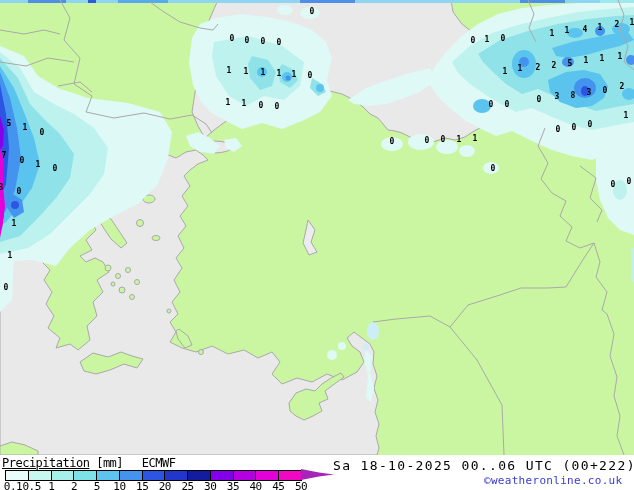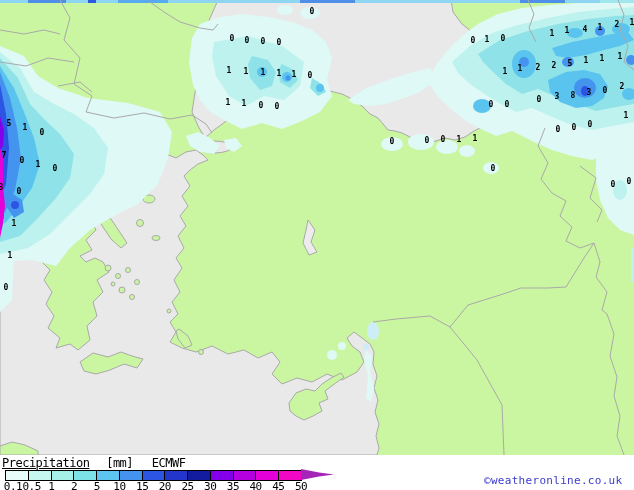--- a/index.html
+++ b/index.html
@@ -4,21 +4,21 @@
 <style>
   html,body{margin:0;padding:0;background:#fff;}
   body{width:634px;height:490px;overflow:hidden;font-family:"DejaVu Sans Mono",monospace;}
   .map{position:relative;width:634px;height:455px;background:#e9e9e9;overflow:hidden;}
   .map svg{position:absolute;left:0;top:0;}
   .stations{position:absolute;left:0;top:0;width:634px;height:455px;}
   .station{position:absolute;transform:translate(-50%,-50%);font:bold 8px "DejaVu Sans Mono",monospace;color:#000;line-height:1;}
   .legend{position:relative;width:634px;height:35px;background:#ffffff;}
   .legend-title-row{position:absolute;left:2px;top:1px;font:12px "DejaVu Sans Mono",monospace;letter-spacing:-0.5px;color:#000;white-space:nowrap;}
   .legend-title-row .t-title{text-decoration:underline;}
-  .legend-title-row .t-unit{margin-left:10px;}
+  .legend-title-row .t-unit{}
   .legend-title-row .t-model{margin-left:12px;}
   .colorbar{position:absolute;left:5px;top:15px;width:295px;height:9px;border:1px solid #000;display:flex;}
   .colorbar .cell{flex:1 1 auto;border-right:1px solid #000;}
   .colorbar .cell:last-child{border-right:none;}
   .cb-arrow{position:absolute;left:301px;top:14px;}
   .ticks{position:absolute;left:0;top:25px;width:340px;height:28px;font:11px "DejaVu Sans Mono",monospace;letter-spacing:-0.5px;color:#000;}
   .tick{position:absolute;transform:translateX(-50%);white-space:nowrap;}
   .datetime{position:absolute;left:333px;top:3px;width:301px;overflow:hidden;white-space:nowrap;font:13px "DejaVu Sans Mono",monospace;letter-spacing:1.35px;color:#000;}
   .copyright{position:absolute;left:484px;top:19px;white-space:nowrap;font:11px "DejaVu Sans Mono",monospace;letter-spacing:0.3px;color:#3a3acc;}
   
@@ -281,14 +281,15 @@
       <span class="tick" style="left: 119.462px;">10</span>
       <span class="tick" style="left: 142.154px;">15</span>
       <span class="tick" style="left: 164.846px;">20</span>
       <span class="tick" style="left: 187.538px;">25</span>
       <span class="tick" style="left: 210.231px;">30</span>
       <span class="tick" style="left: 232.923px;">35</span>
       <span class="tick" style="left: 255.615px;">40</span>
       <span class="tick" style="left: 278.308px;">45</span>
       <span class="tick" style="left: 301px;">50</span>
     </div>
+  <div class="datetime">Sa 18-10-2025 00..06 UTC (00+222)</div>
   <div class="copyright">©weatheronline.co.uk</div>
 </div>
 
 </body></html>

